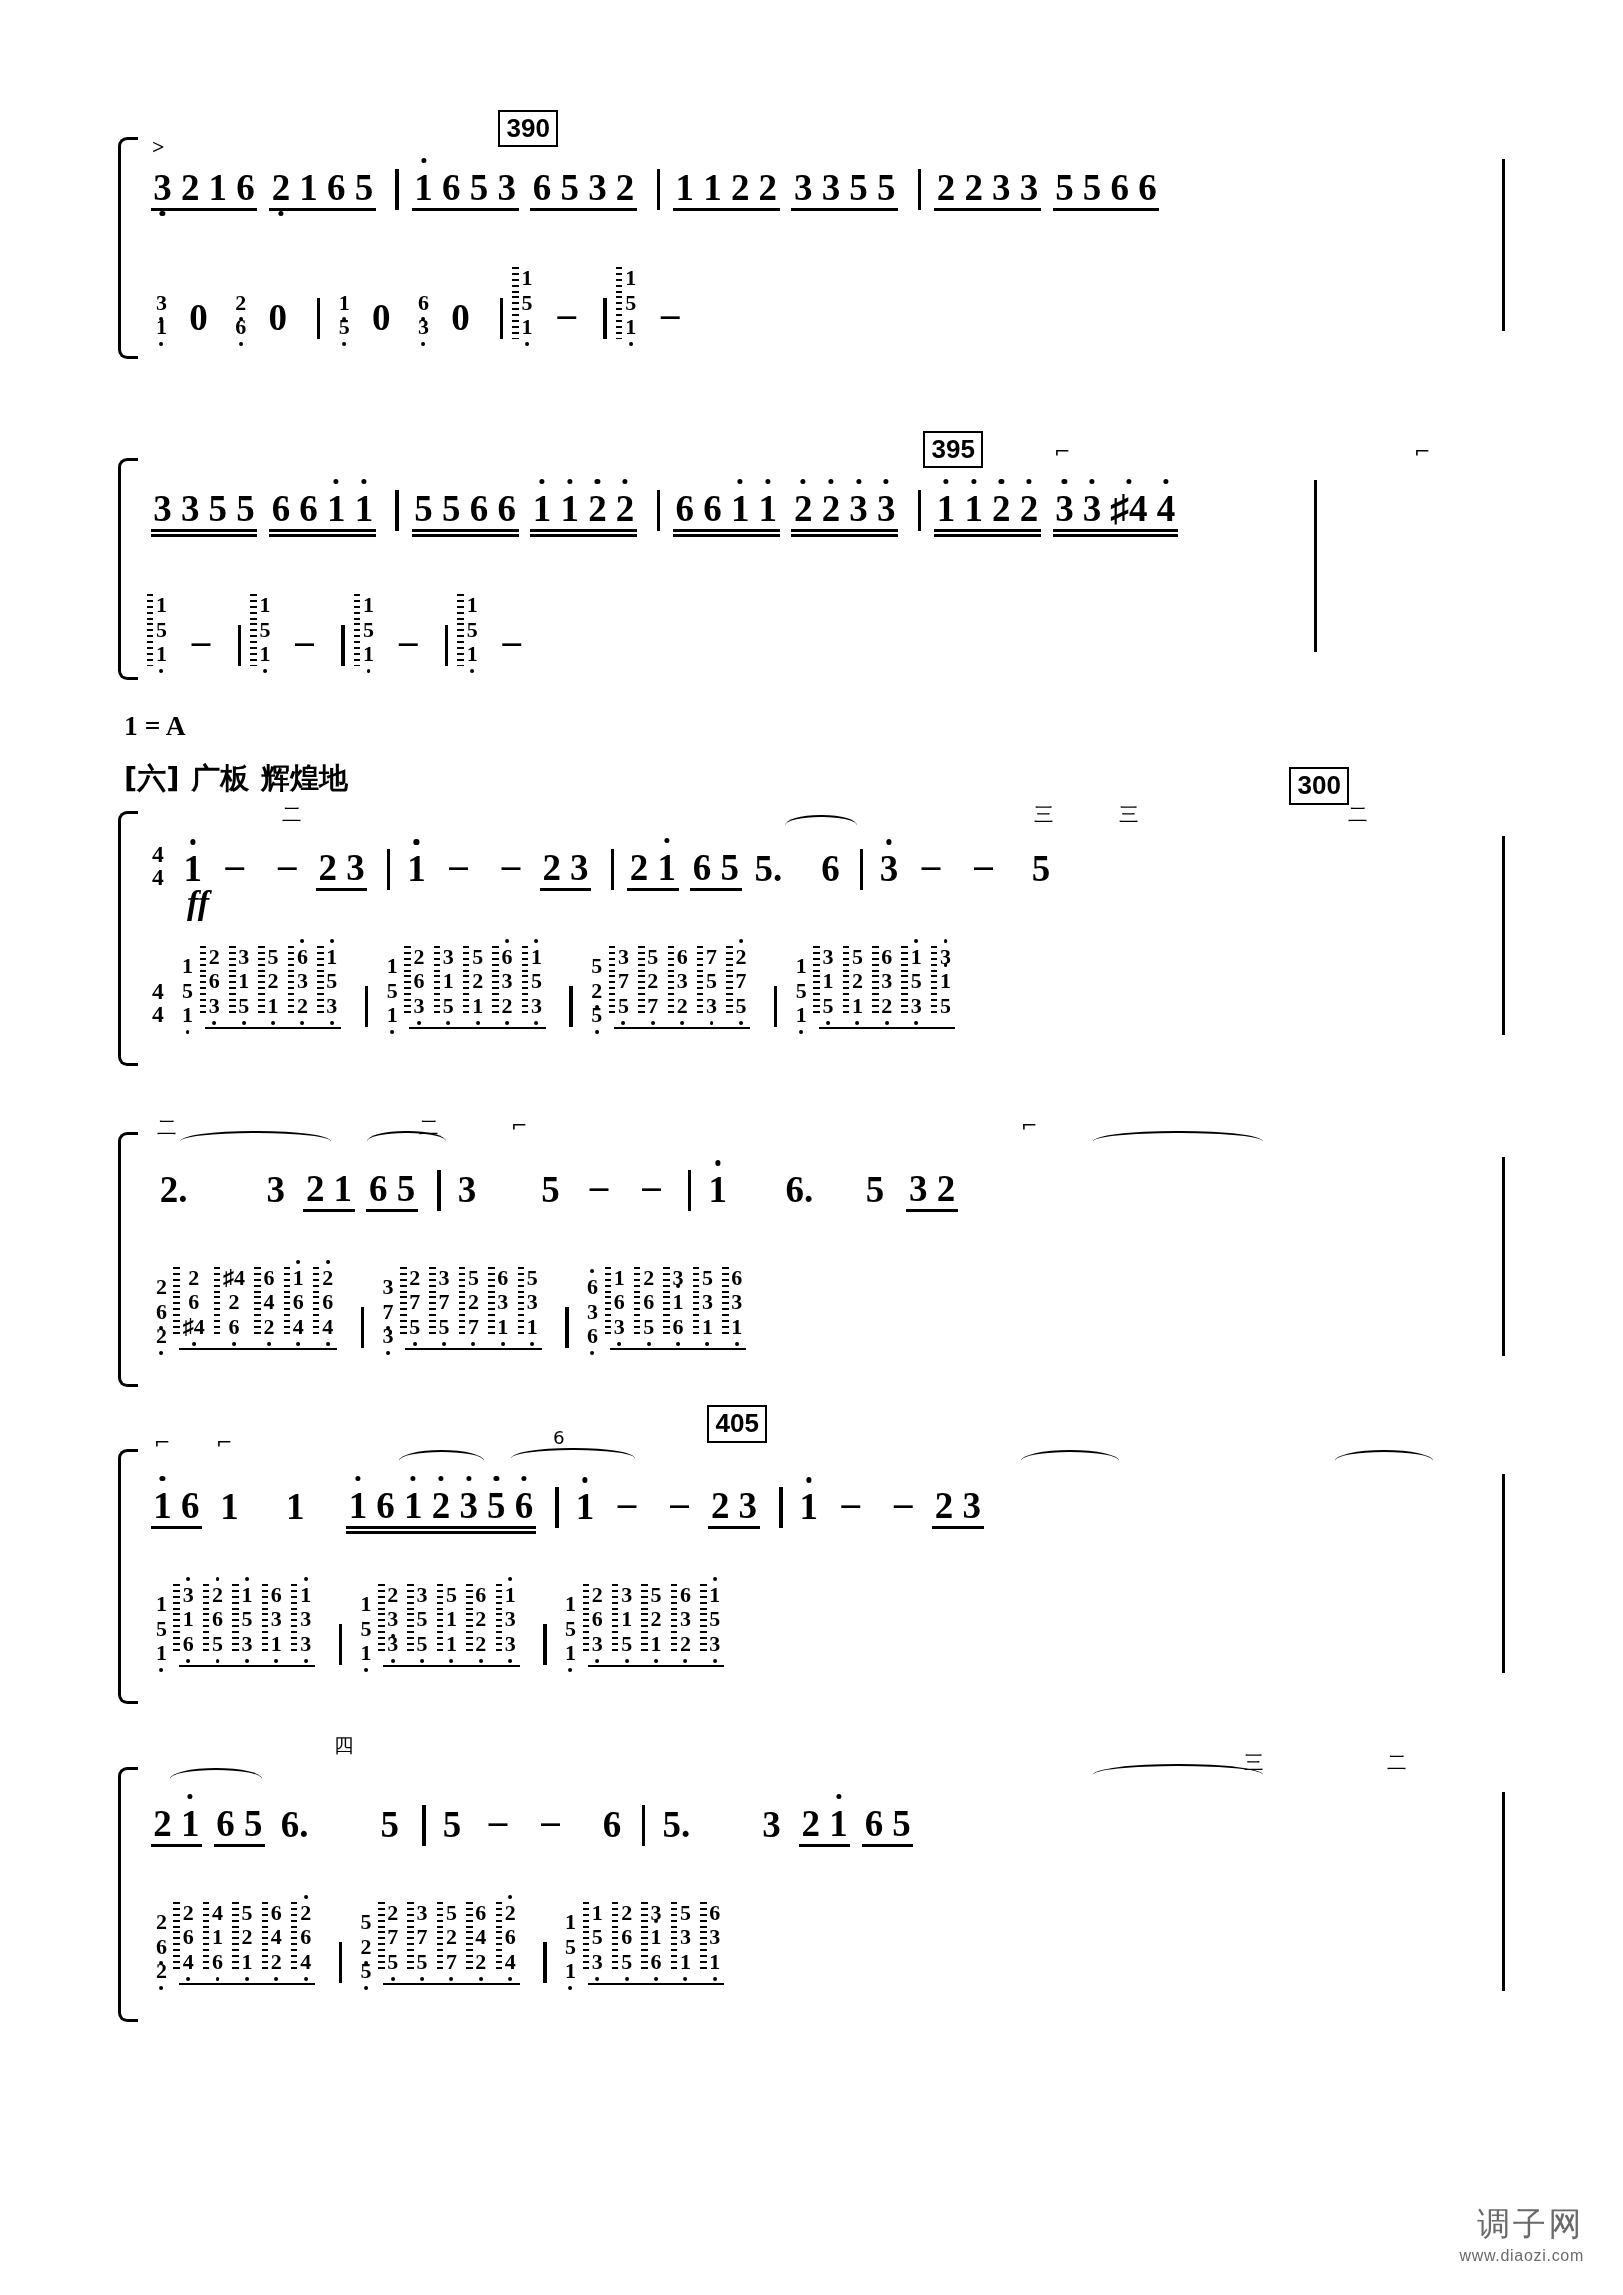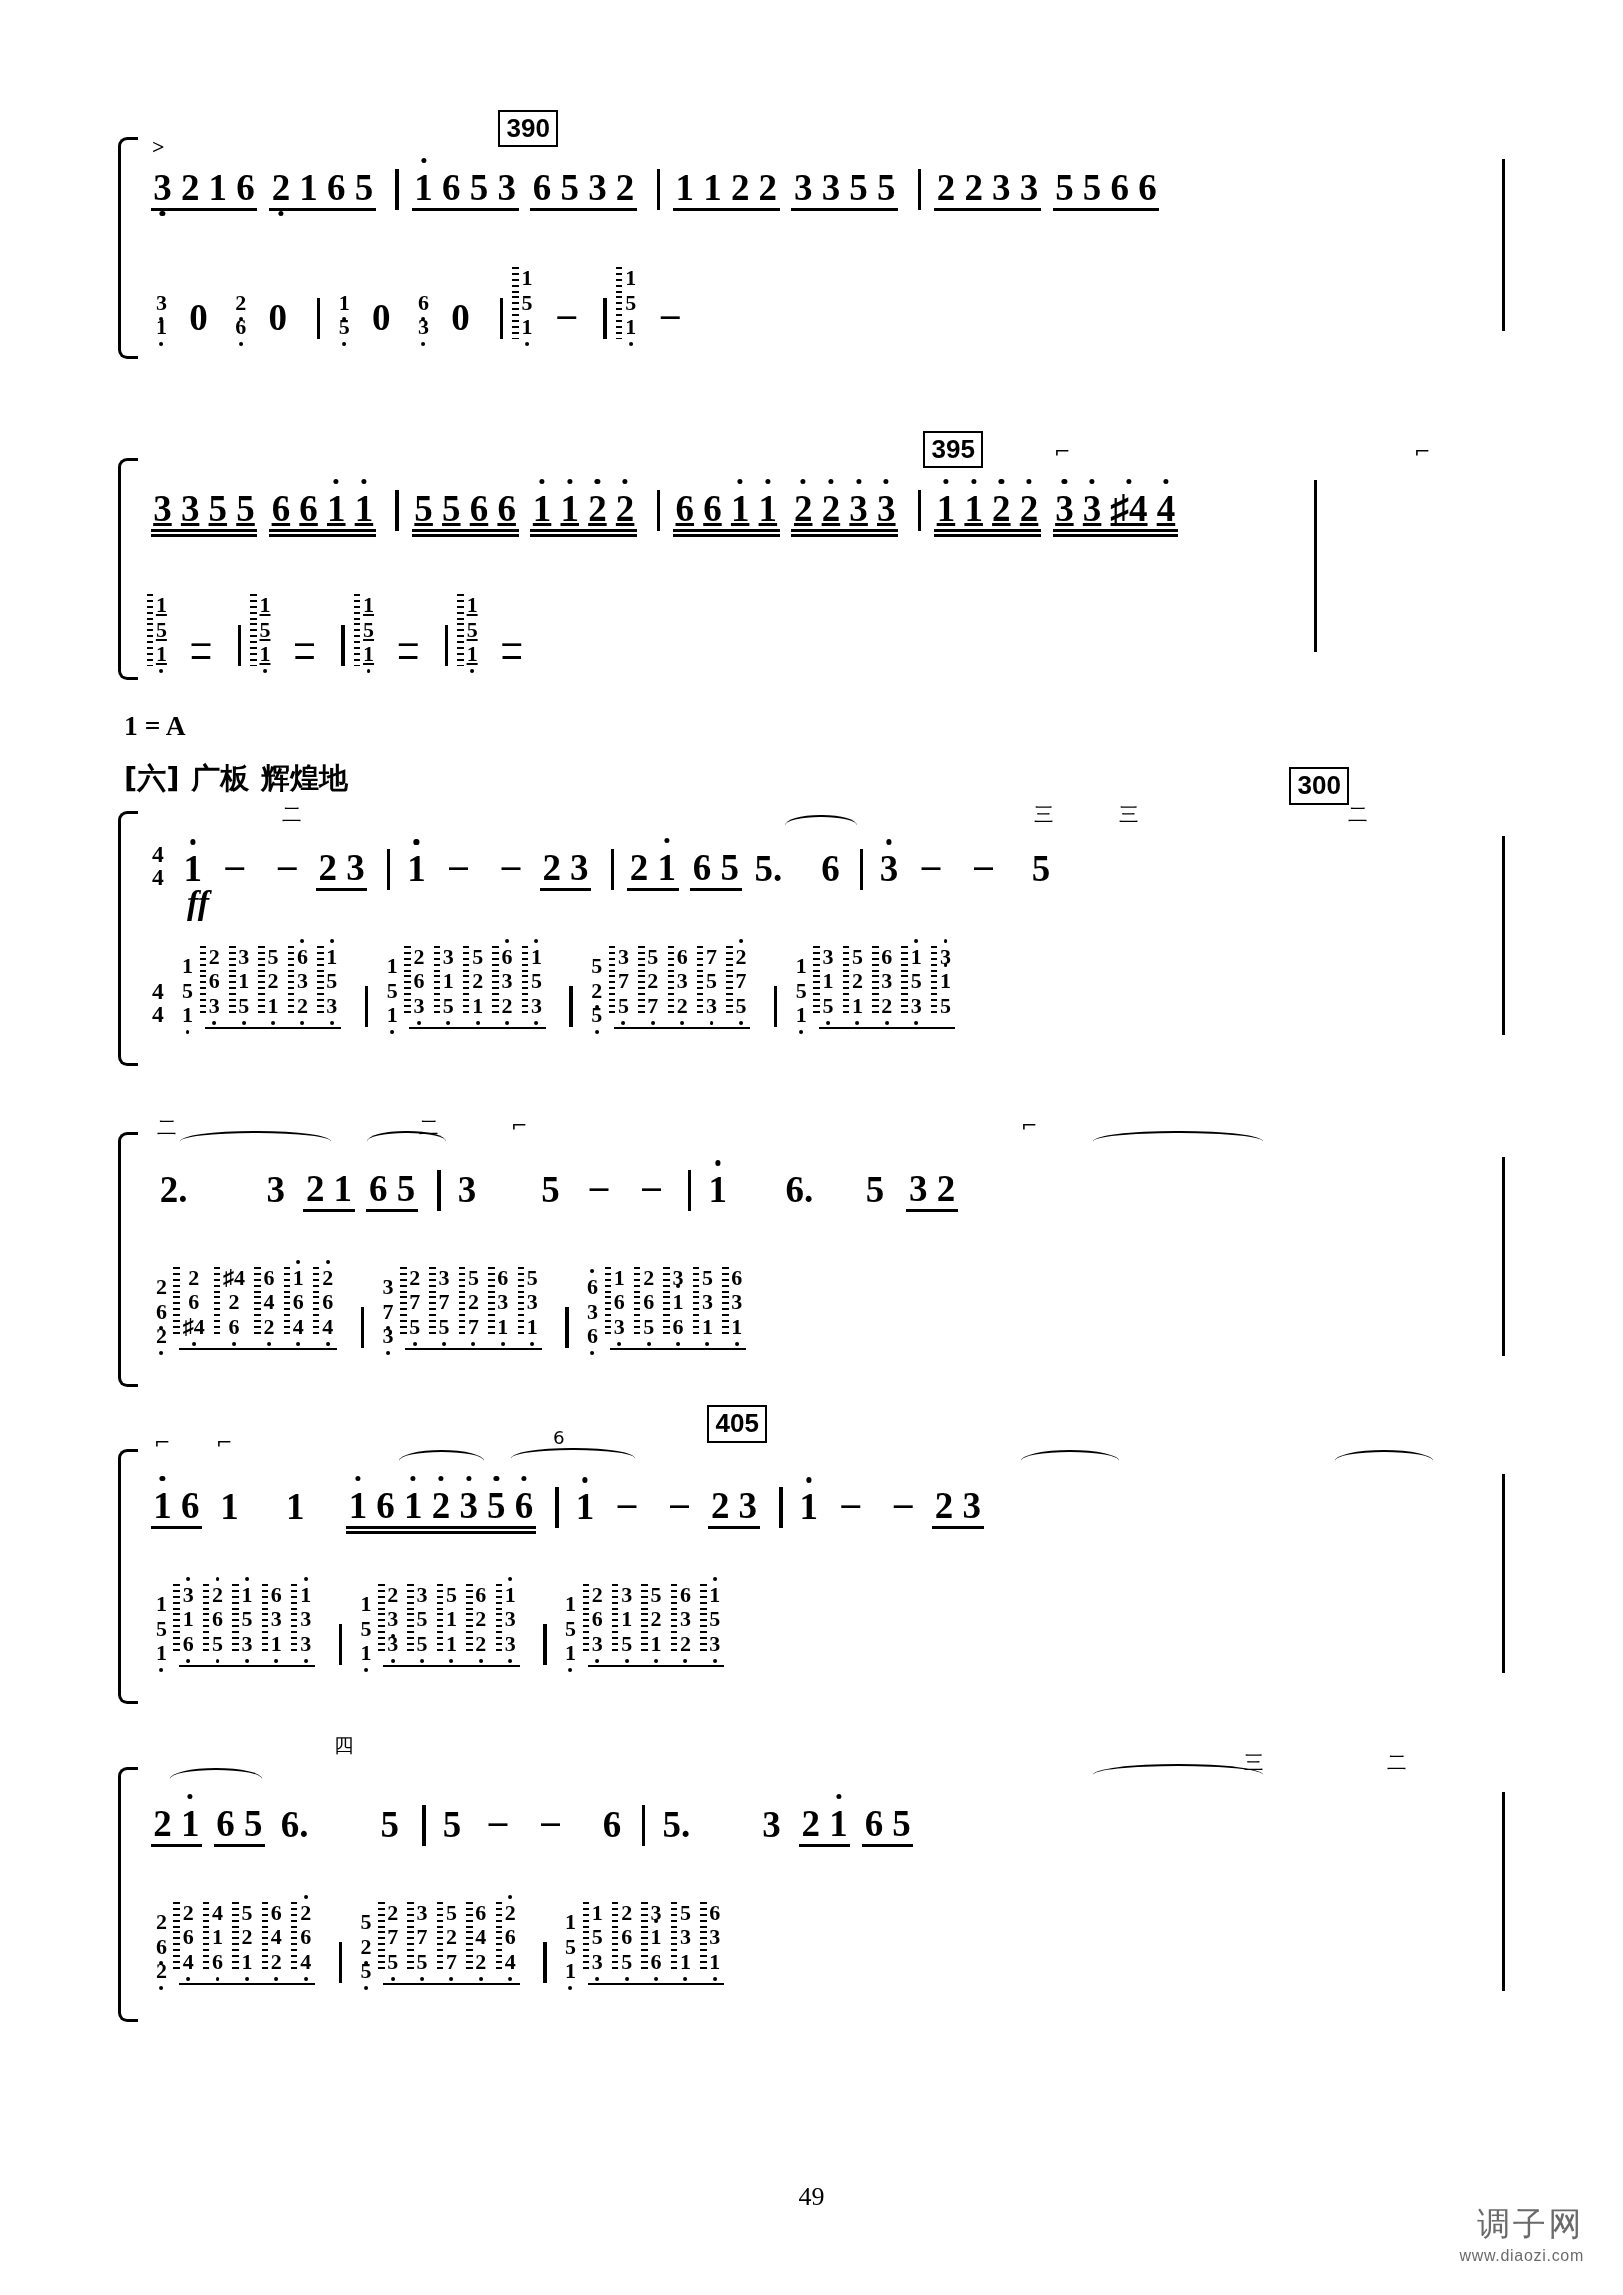--- a/index.html
+++ b/index.html
@@ -372,21 +372,21 @@
       <span class="chord">
         <span class="arp"></span>
         <span class="cn">1</span>
         <span class="cn">5</span>
         <span class="cn lo">1</span>
       </span>
       <span class="dash">–</span>
     </div>
   </div>
 
-  <div class="system" style="position:absolute; left:118px; top:458px; width:1199px; height:216px;text-decoration:underline;">
+  <div class="system" style="position:absolute; left:118px; top:458px; width:1199px; height:216px;">
     <div class="brace"></div>
     <div class="barline-end"></div>
 
     <div class="measnum" style="left:805px; top:-27.5px;">395</div>
     <span class="tech" style="left:936px; top:-18.3px;">⌐</span>
     <span class="tech" style="left:1296px; top:-18.3px;">⌐</span>
 
     <div class="row" style="height:79px;">
       <span class="grp beam beam2">
         <span class="note">3</span>
@@ -1166,21 +1166,20 @@
         <span class="chord">
             <span class="arp"></span>
           <span class="cn">6</span>
           <span class="cn">3</span>
           <span class="cn lo">1</span>
           </span>
       </span>
     </div>
   </div>
 
-  <div class="pageno" style="top:2182px;">49</div>
 
   <div class="watermark">
     <div class="wm1">调子网</div>
     <div class="wm2">www.diaozi.com</div>
   </div>
 
 </div>
 
 
 </body></html>

